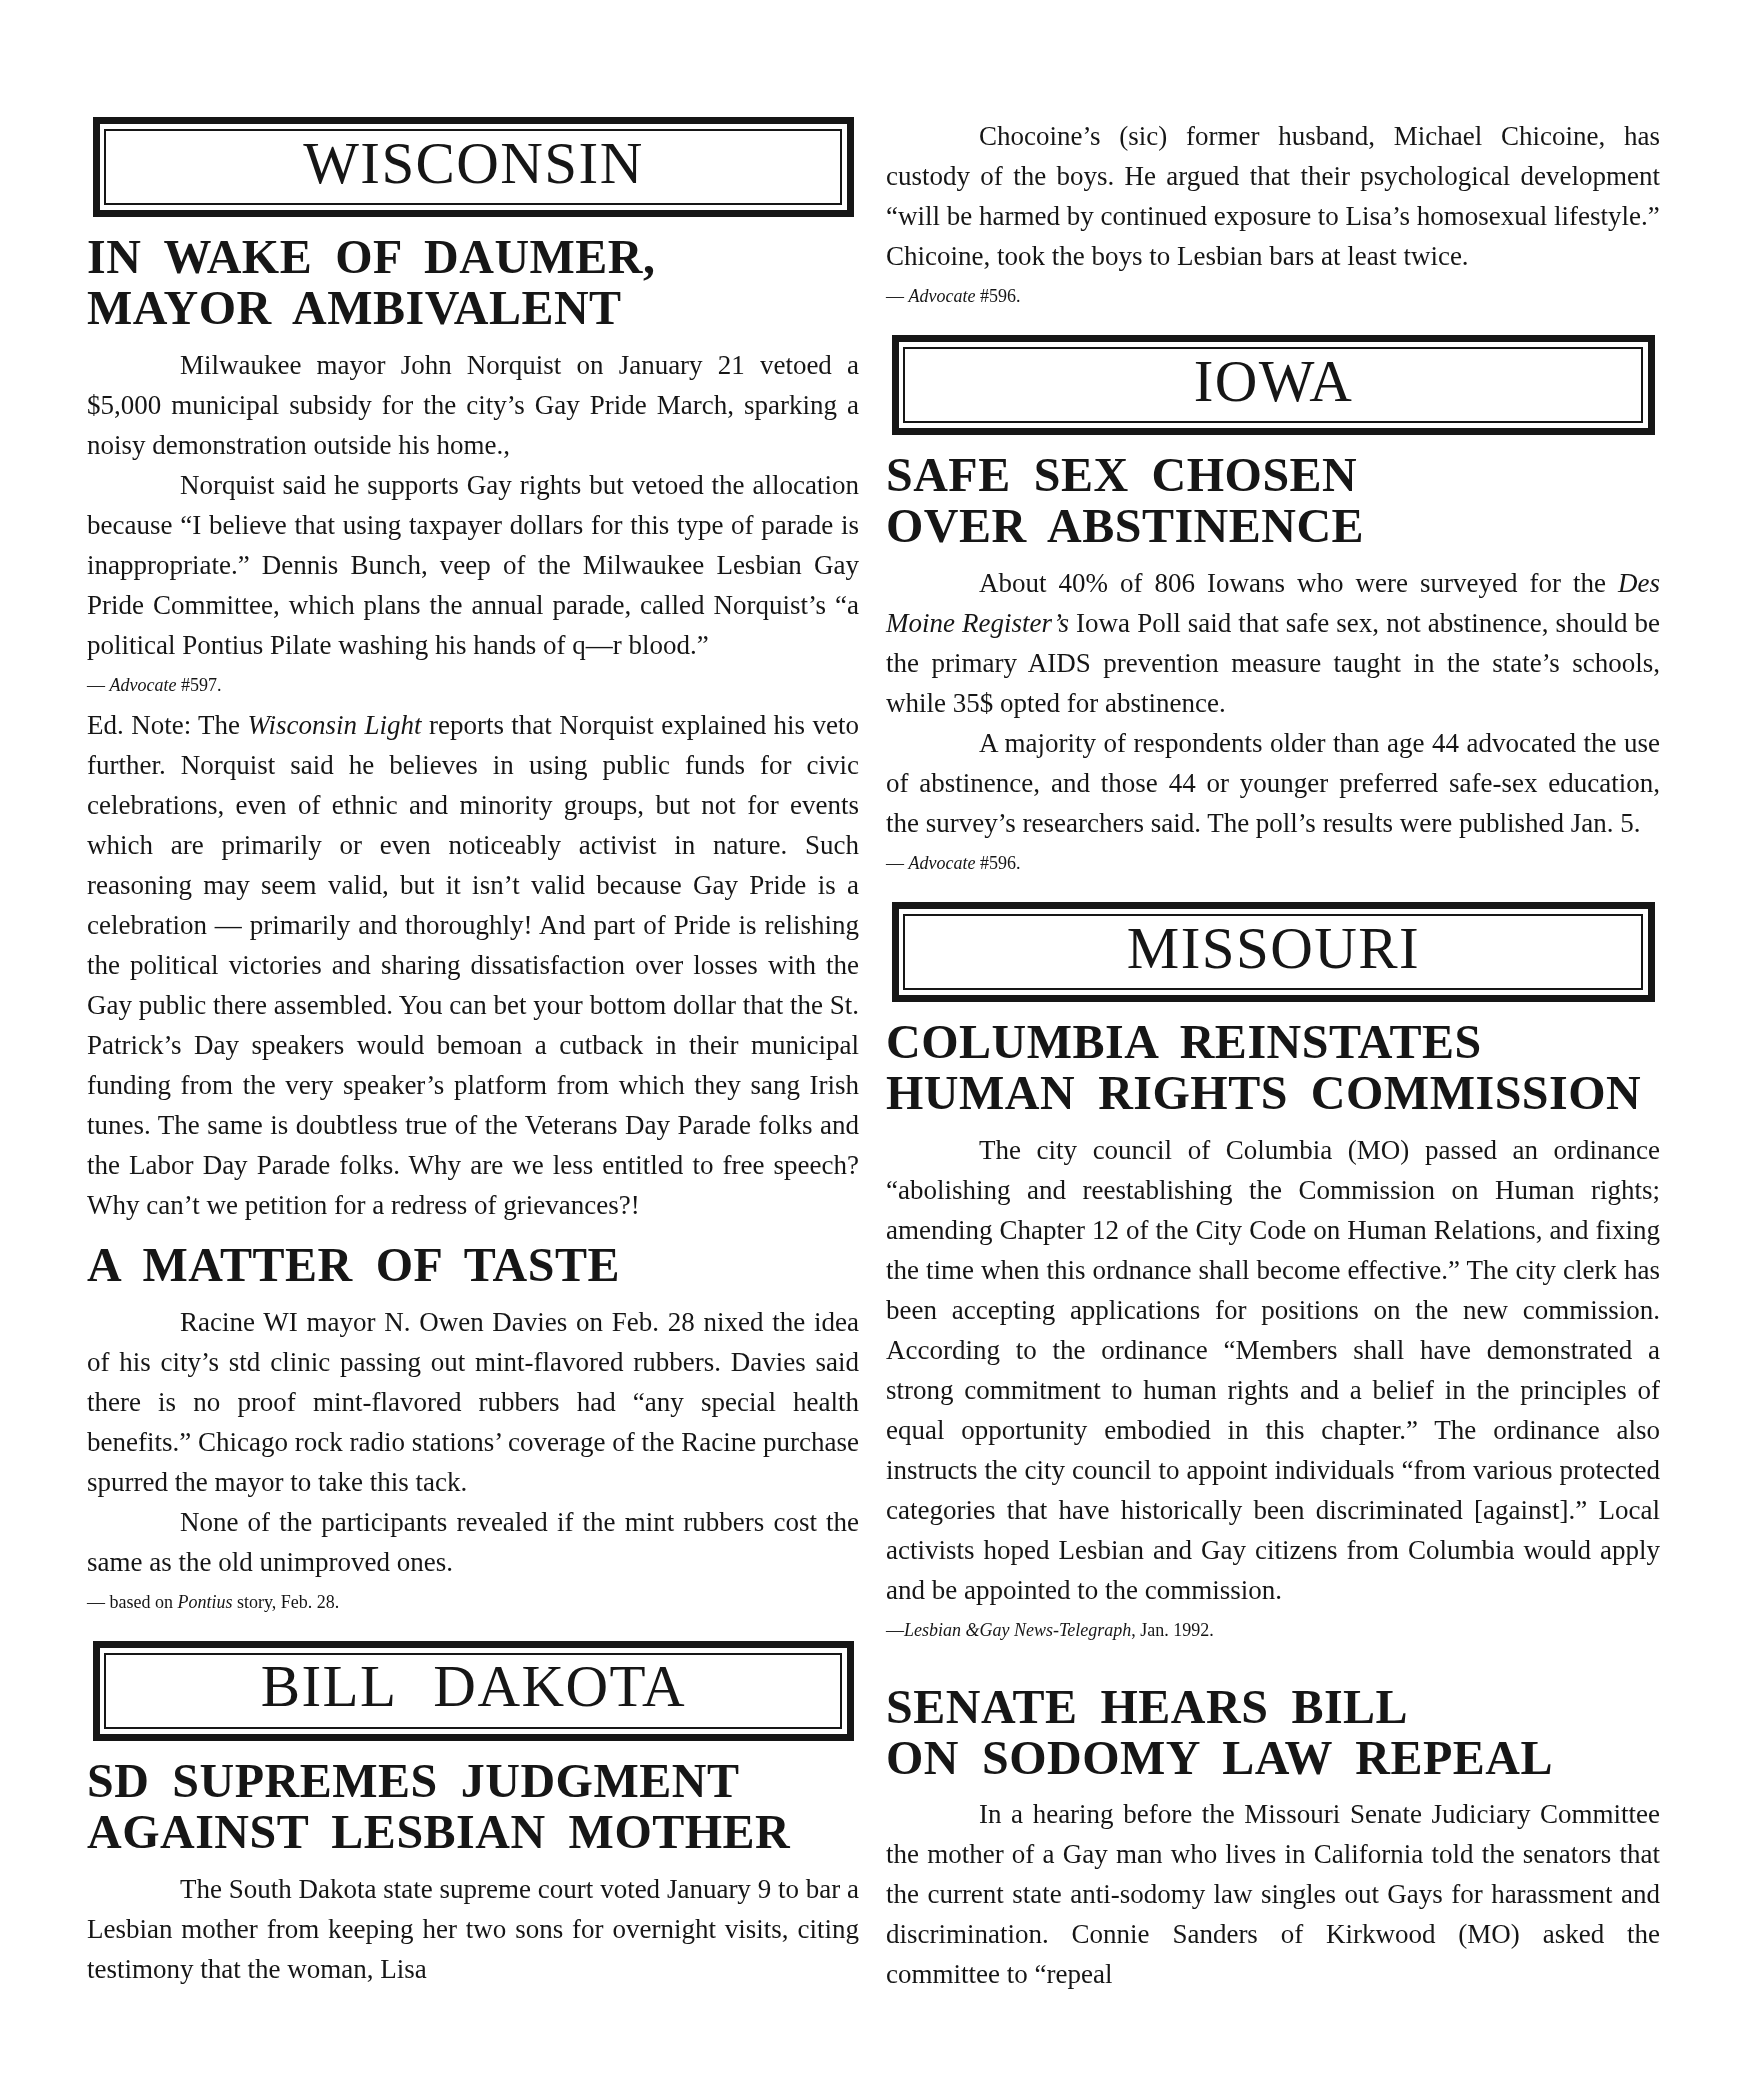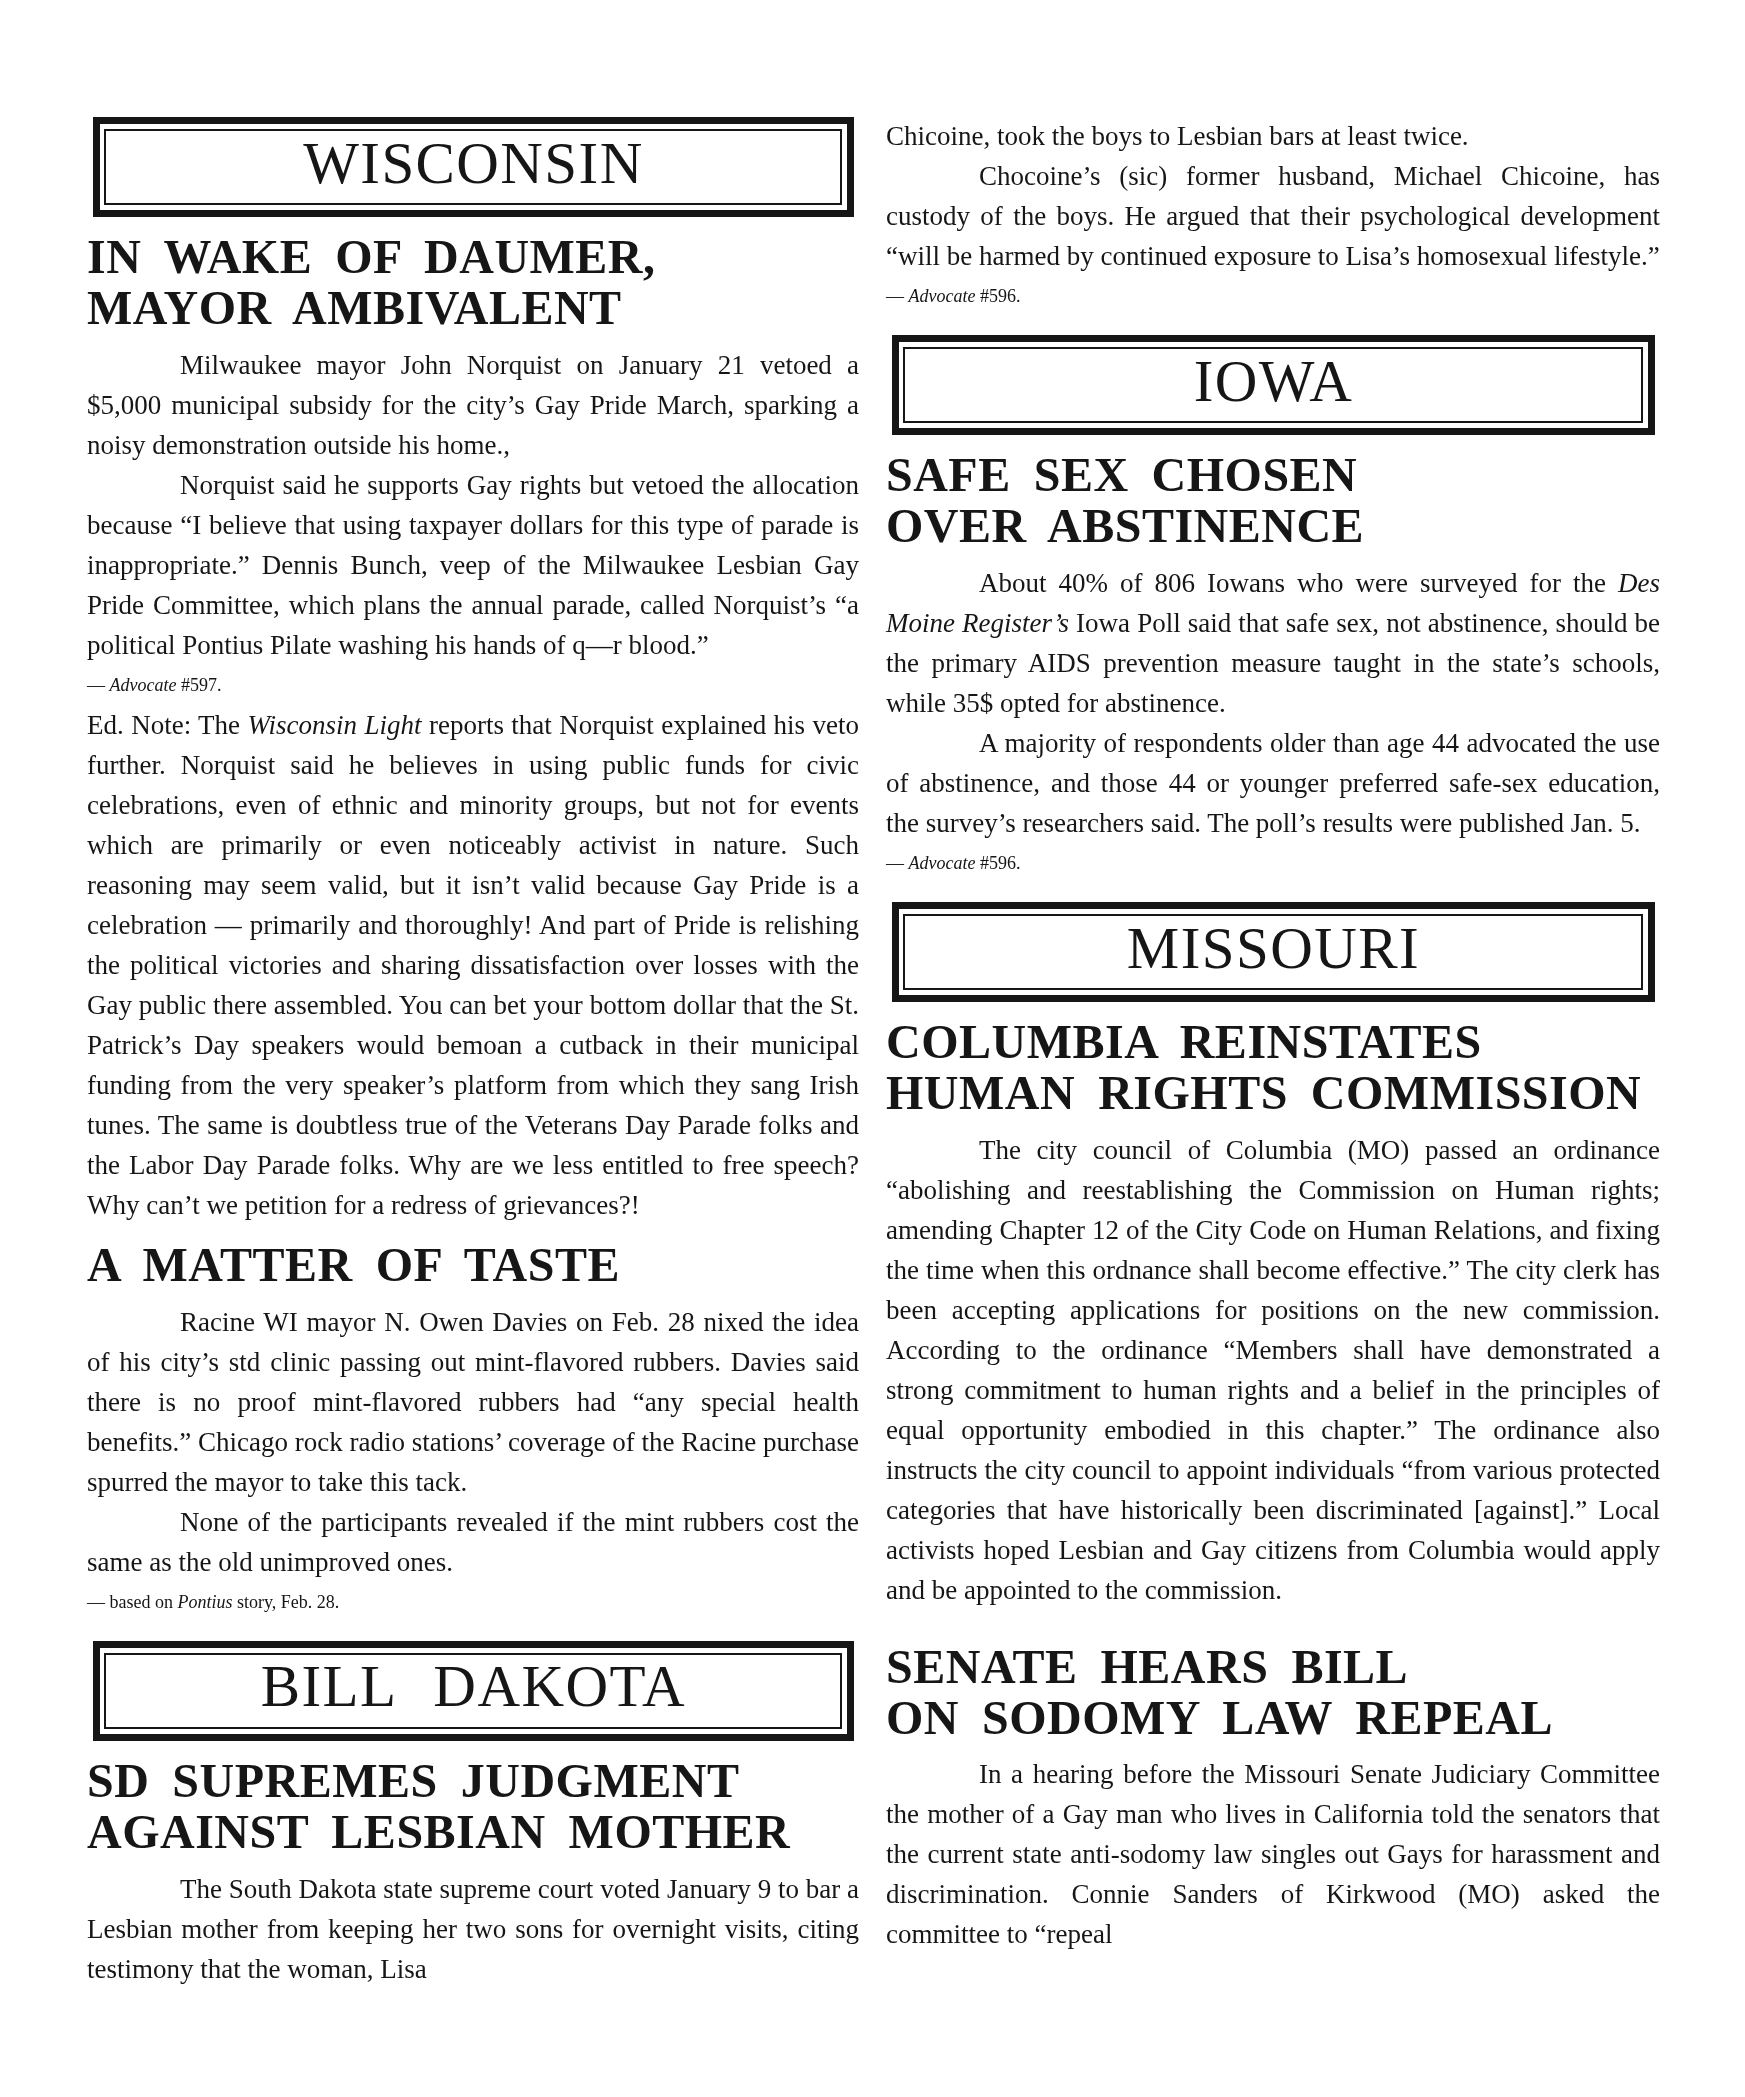--- a/index.html
+++ b/index.html
@@ -111,22 +111,22 @@
 AGAINST LESBIAN MOTHER</h2>
 
       <p class="body-para indent">The South Dakota state supreme court voted January 9 to bar a Lesbian mother from keeping her two sons for overnight visits, citing testimony that the woman, Lisa</p>
     </section>
 
   </div>
 
   <div class="col col-right">
 
     <section>
+      <p class="body-para indent">Chocoine’s (sic) former husband, Michael Chicoine, has custody of the boys. He argued that their psychological development “will be harmed by continued exposure to Lisa’s homosexual lifestyle.”</p>
       <p class="body-para">Chicoine, took the boys to Lesbian bars at least twice.</p>
-      <p class="body-para indent">Chocoine’s (sic) former husband, Michael Chicoine, has custody of the boys. He argued that their psychological development “will be harmed by continued exposure to Lisa’s homosexual lifestyle.”</p>
       <p class="byline">— <i>Advocate</i>  #596.</p>
     </section>
 
     <section>
       <div class="state-box">
         <div class="state-box-inner">
           <span class="state-title">IOWA</span>
         </div>
       </div>
 
@@ -142,20 +142,21 @@
       <div class="state-box">
         <div class="state-box-inner">
           <span class="state-title">MISSOURI</span>
         </div>
       </div>
 
       <h2 class="headline">COLUMBIA REINSTATES
 HUMAN RIGHTS COMMISSION</h2>
 
       <p class="body-para indent">The city council of Columbia (MO) passed an ordinance “abolishing and reestablishing the Commission on Human rights; amending Chapter 12 of the City Code on Human Relations, and fixing the time when this ordnance shall become effective.” The city clerk has been accepting applications for positions on the new commission. According to the ordinance “Members shall have demonstrated a strong commitment to human rights and a belief in the principles of equal opportunity embodied in this chapter.” The ordinance also instructs the city council to appoint individuals “from various protected categories that have historically been discriminated [against].” Local activists hoped Lesbian and Gay citizens from Columbia would apply and be appointed to the commission.</p>
+      <p class="byline">—<i>Lesbian &amp;Gay News-Telegraph</i>, Jan. 1992.</p>
 
       <h2 class="headline gap-before">SENATE HEARS BILL
 ON SODOMY LAW REPEAL</h2>
 
       <p class="body-para indent">In a hearing before the Missouri Senate Judiciary Committee the mother of a Gay man who lives in California told the senators that the current state anti-sodomy law singles out Gays for harassment and discrimination. Connie Sanders of Kirkwood (MO) asked the committee to “repeal</p>
     </section>
 
   </div>
 
 </div>

